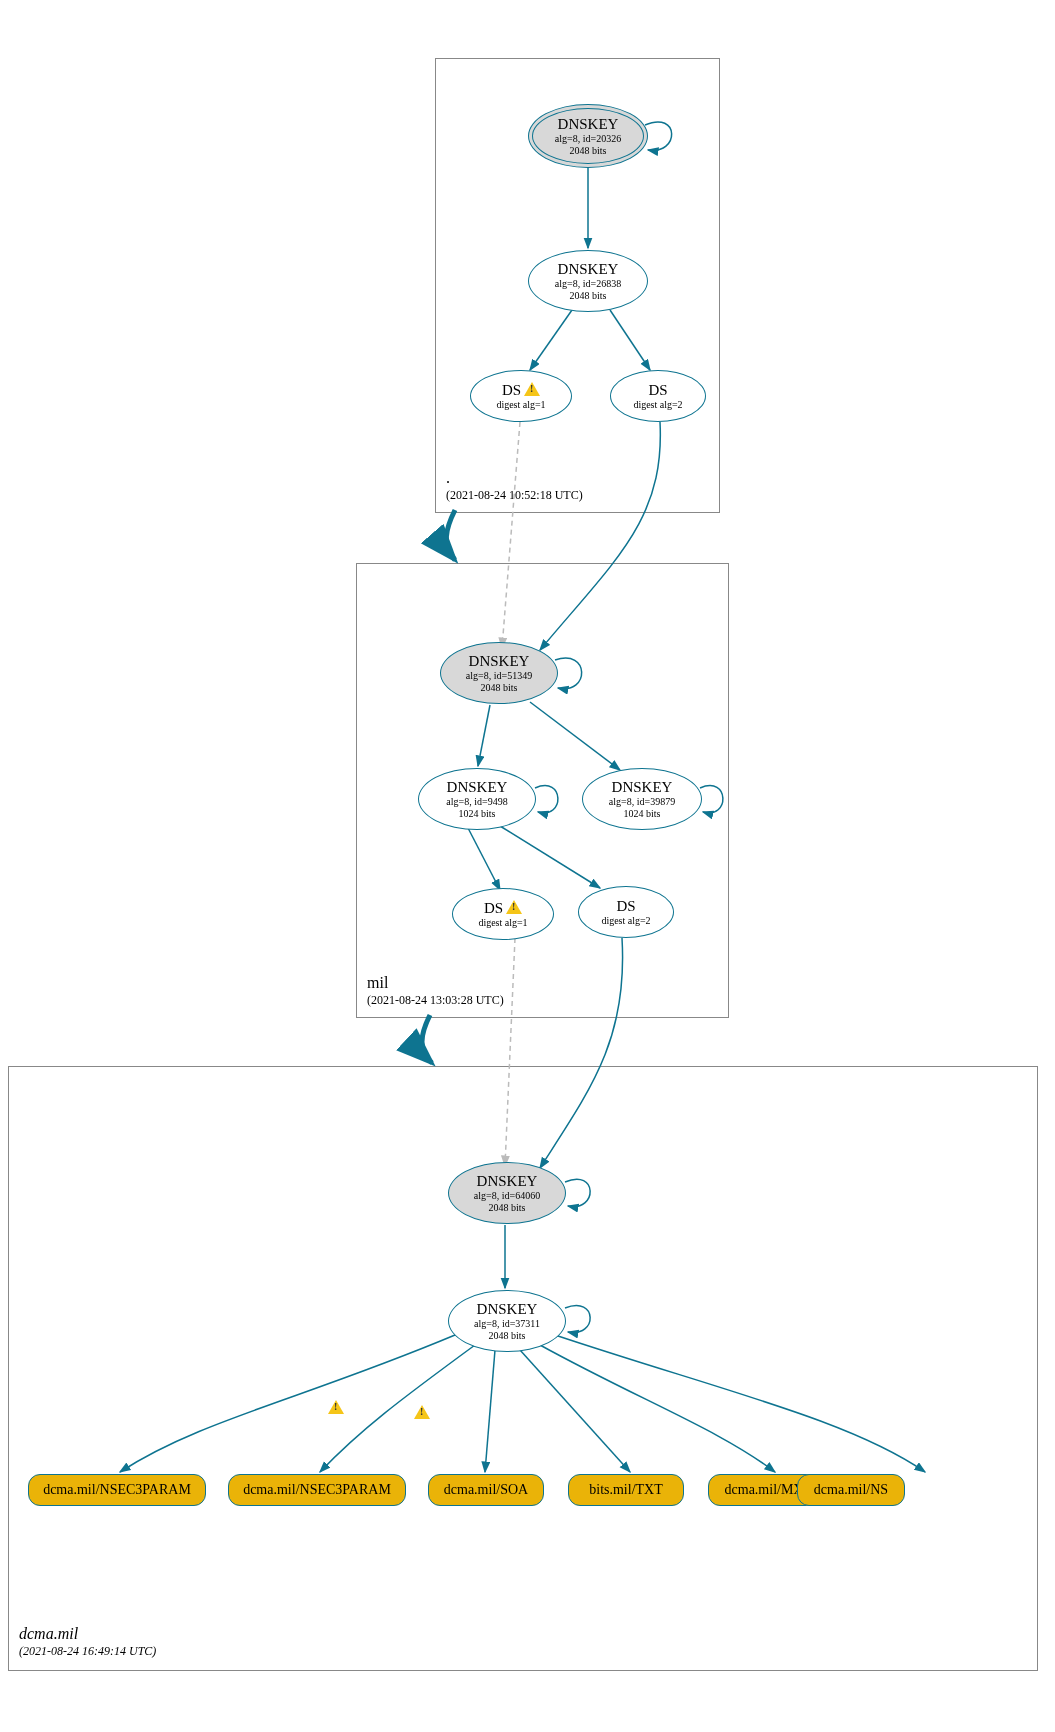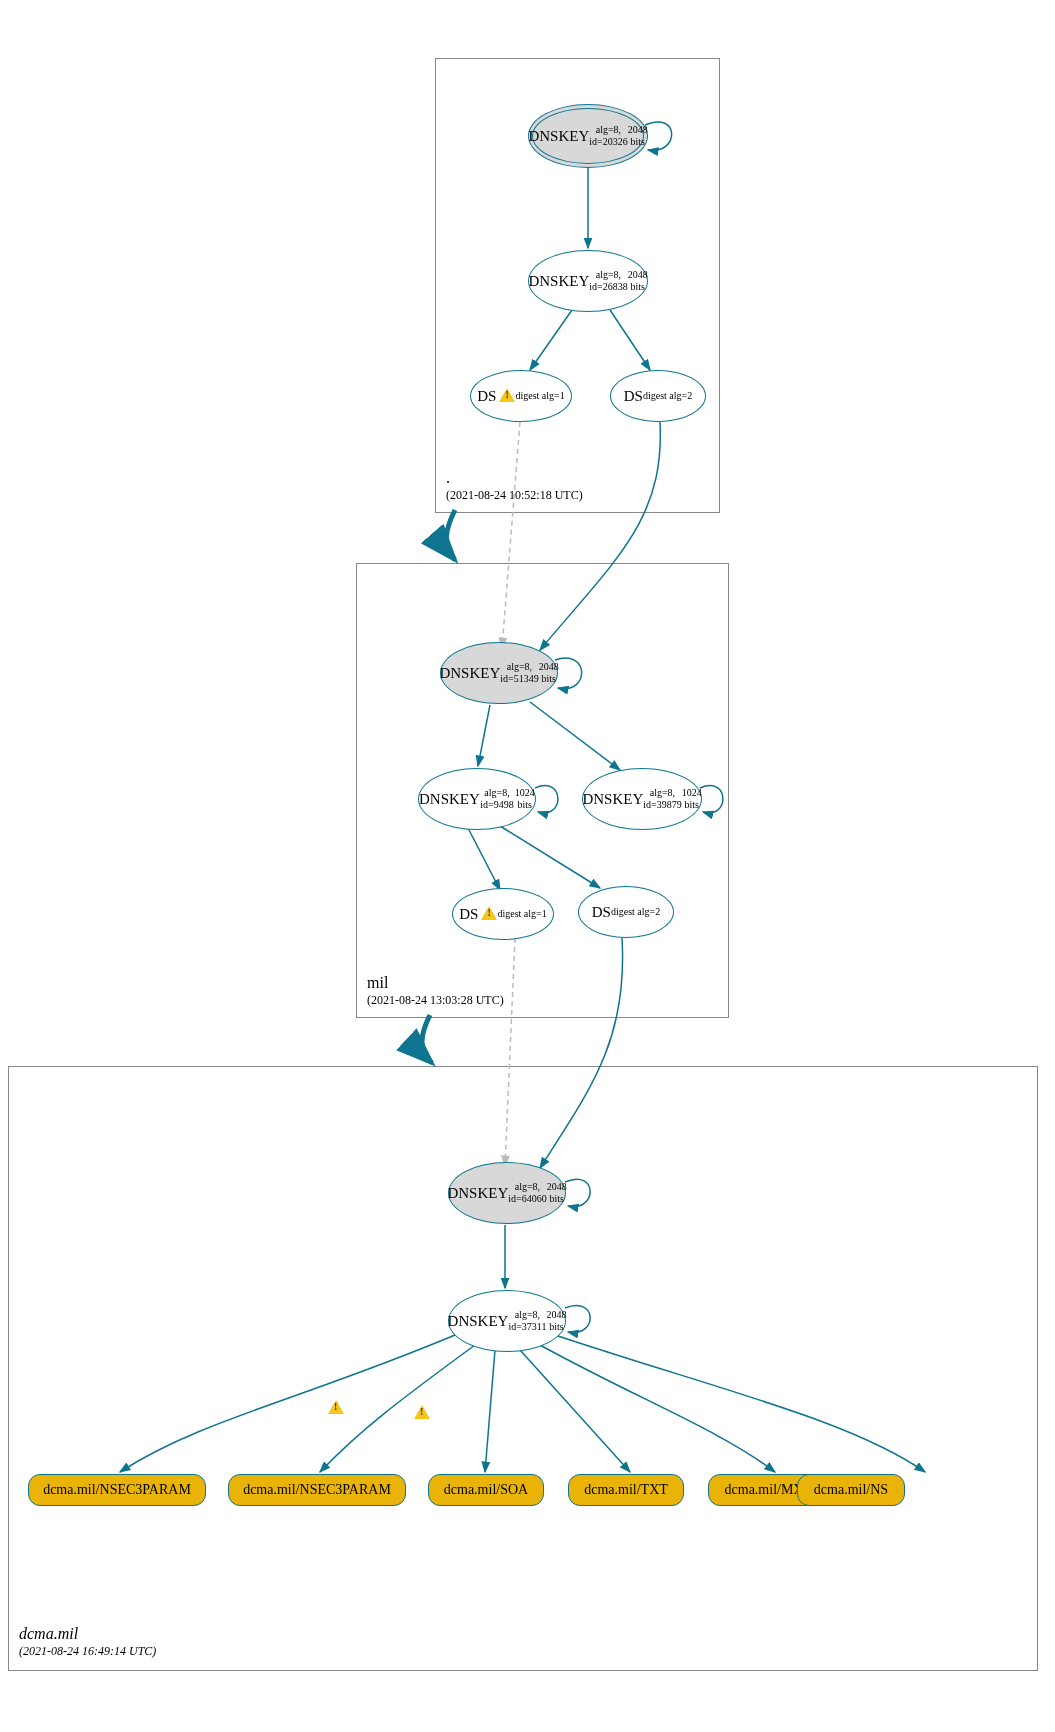--- a/index.html
+++ b/index.html
@@ -25,20 +25,21 @@
     line-height: 1.3;
   }
   .zone-label .name { font-size: 16px; }
   .zone-label .ts { font-size: 12px; }
   .node {
     position: absolute;
     border: 1.5px solid #0e7490;
     border-radius: 50%;
     text-align: center;
     display: flex;
+    flex-direction: column;
     align-items: center;
     justify-content: center;
     background: #fff;
   }
   .node.ksk { background: #d8d8d8; }
   .node.double::before {
     content: "";
     position: absolute;
     inset: 3px;
     border: 1.5px solid #0e7490;
@@ -252,20 +253,20 @@
 <div class="rect-node" style="left:28px; top:1474px; width:178px;">
     <span>dcma.mil/NSEC3PARAM</span>
   </div>
 <div class="rect-node" style="left:228px; top:1474px; width:178px;">
     <span>dcma.mil/NSEC3PARAM</span>
   </div>
 <div class="rect-node" style="left:428px; top:1474px; width:116px;text-align:center;">
     <span>dcma.mil/SOA</span>
   </div>
 <div class="rect-node" style="left:568px; top:1474px; width:116px;">
-    <span>dcma.mil/TXT</span>
+    <span>bits.mil/TXT</span>
   </div>
 <div class="rect-node" style="left:708px; top:1474px; width:112px;">
     <span>dcma.mil/MX</span>
   </div>
 <div class="rect-node" style="left:797px; top:1474px; width:108px;">
     <span>dcma.mil/NS</span>
   </div>
 
 </body></html>

